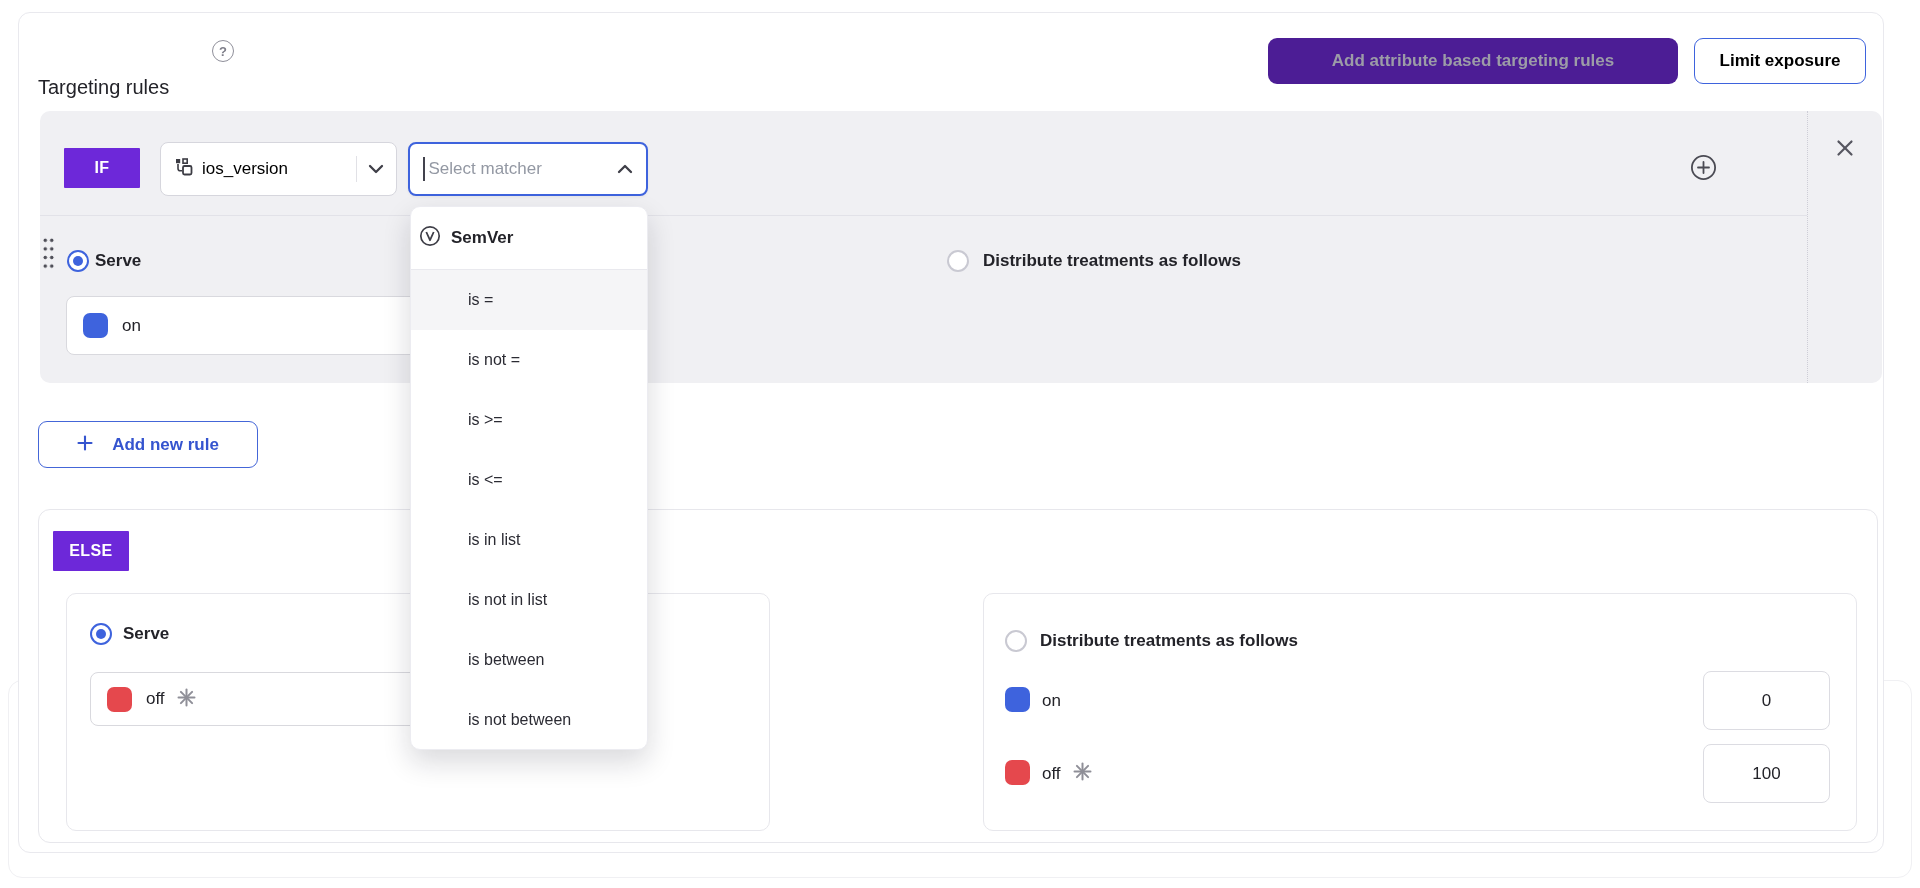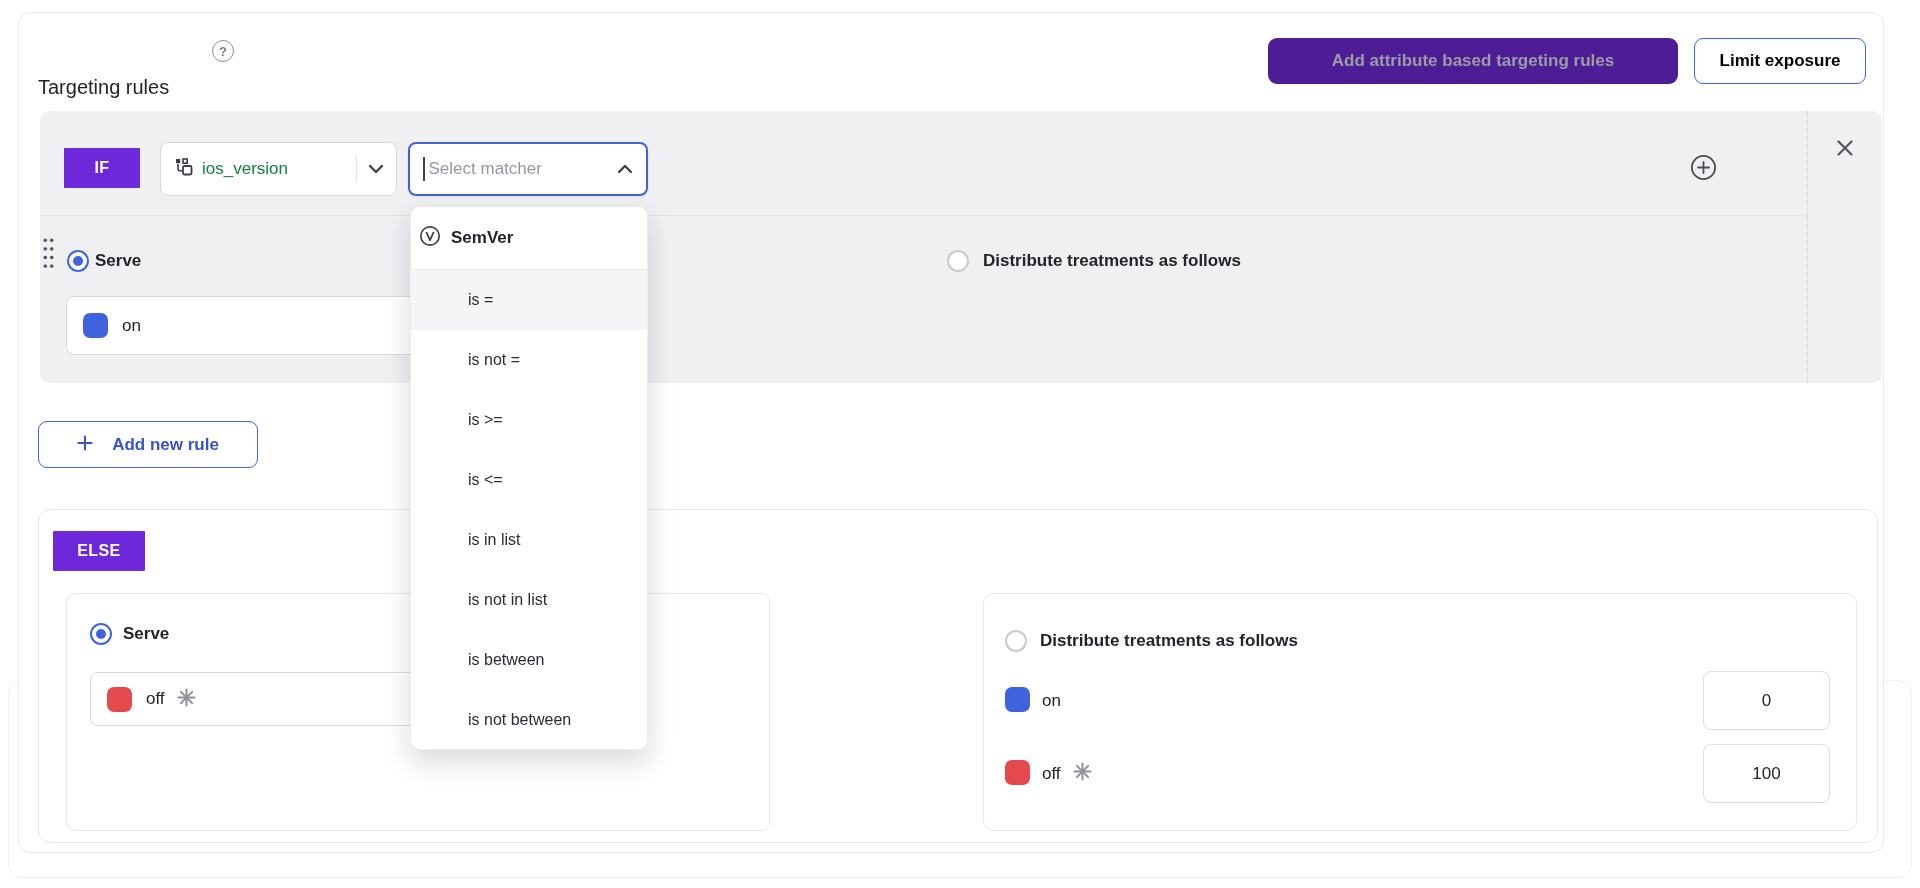--- a/index.html
+++ b/index.html
@@ -22,25 +22,25 @@
   .btn-outline-blue{left:1694px;top:38px;width:172px;height:46px;background:#fff;
         border:1.5px solid #3e63dd;color:#000000;font-weight:700;}
 
   
   .rule-card{left:40px;top:111px;width:1842px;height:272px;background:#f0f0f3;border-radius:10px;}
   .rule-vdiv{left:1807px;top:111px;width:0;height:272px;border-left:1px dotted #cdcdd6;}
   .rule-hdiv{left:40px;top:215px;width:1767px;height:0;border-top:1px solid #e2e2e8;}
   .badge{background:#6d28d9;color:#fff;font-weight:700;font-size:16px;letter-spacing:.4px;
          display:flex;align-items:center;justify-content:center;border-radius:1px;}
   .if-badge{left:64px;top:148px;width:76px;height:40px;}
-  .else-badge{left:53px;top:531px;width:92px;height:40px;}
+  .else-badge{left:53px;top:531px;width:76px;height:40px;}
 
   .select-box{background:#fff;border:1px solid #d6d6dd;border-radius:8px;display:flex;align-items:center;}
   .attr-select{left:160px;top:142px;width:237px;height:54px;padding:0 12px 0 13px;}
-  .attr-select .lbl{font-size:17px;color:#15803d;margin-left:8px;}
+  .attr-select .lbl{font-size:17px;color:#000000;margin-left:8px;}
   .attr-sep{margin-left:auto;width:1px;height:26px;background:#e1e1e6;margin-right:11px;}
 
   .matcher-box{left:408px;top:142px;width:240px;height:54px;background:#fff;border:2px solid #3e63dd;
         border-radius:8px;display:flex;align-items:center;padding:0 13px;box-shadow:0 1px 3px rgba(30,30,50,.06);}
   .caret{width:1.5px;height:24px;background:#42424d;margin-right:2px;}
   .matcher-box input{border:none;outline:none;flex:1;min-width:0;font-size:17px;color:#ef4444;
         font-family:inherit;background:transparent;}
   .matcher-box input::placeholder{color:#9398a3;}
 
   .drag-handle{left:42px;top:236px;width:13px;height:34px;

